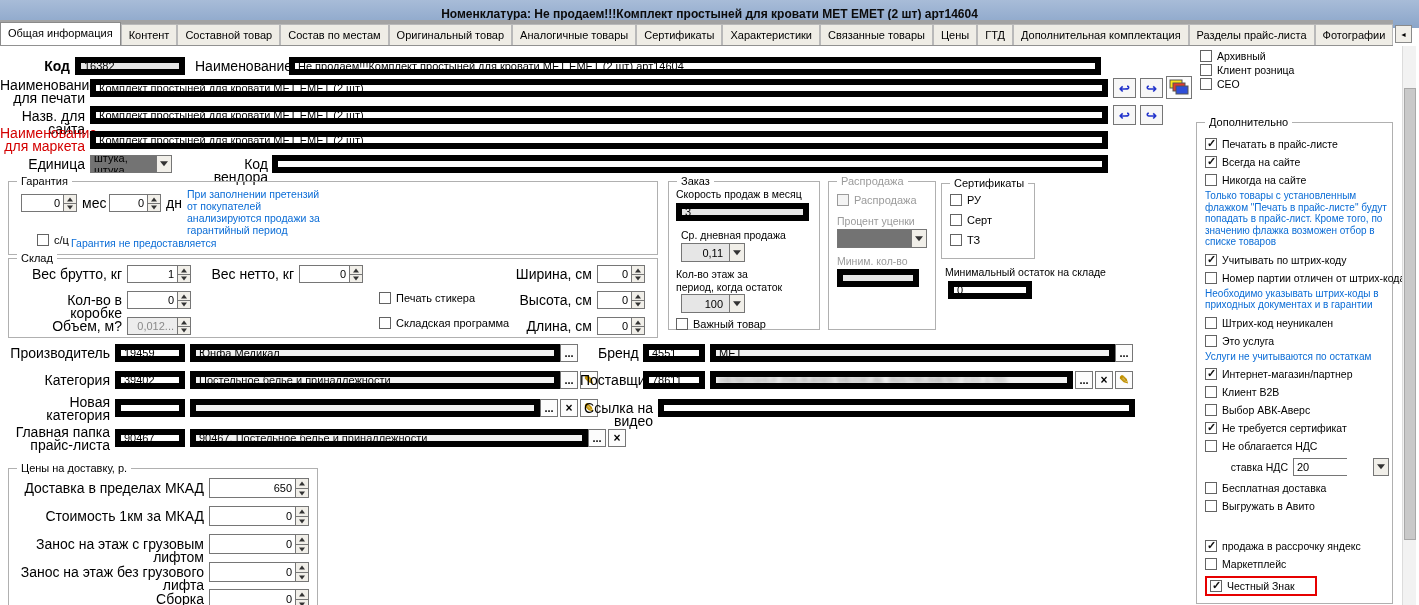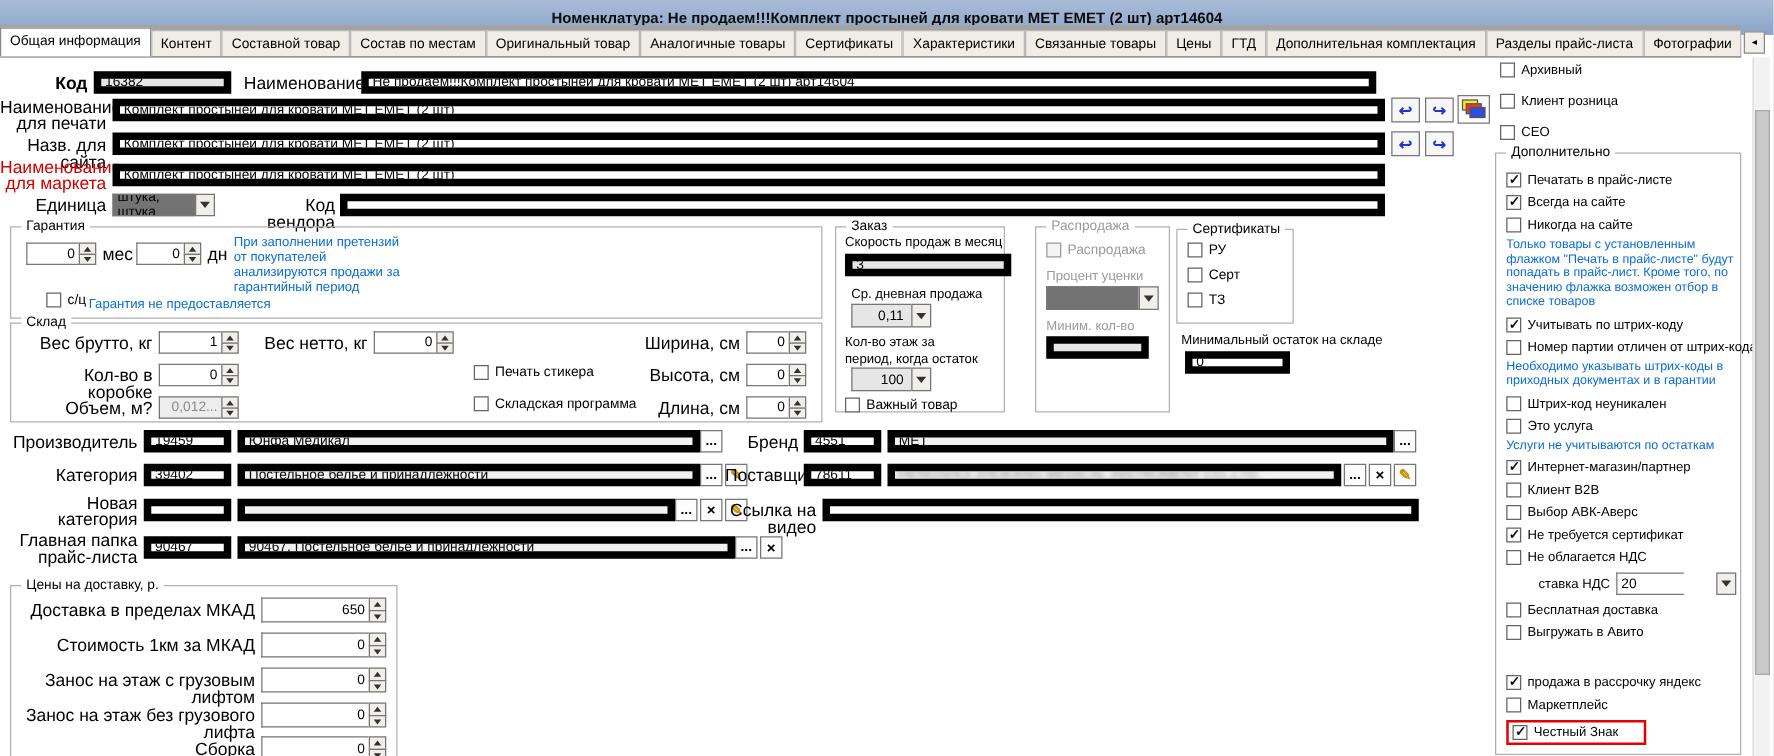--- a/index.html
+++ b/index.html
@@ -60,21 +60,21 @@
   .dd .ddb{width:16px;border:1px solid #767676;background:#f1efe9;position:relative;cursor:pointer;}
   .ddb::after{content:"";position:absolute;left:50%;top:50%;transform:translate(-50%,-30%);
     border:4px solid transparent;border-top:5px solid #333;}
   
   .sqbtn{position:absolute;border:1px solid #767676;background:#fcfcfc;font-size:11px;font-weight:bold;
     display:flex;align-items:center;justify-content:center;cursor:pointer;line-height:1;}
   .abtn{color:#2233cc;font-size:13px;background:#f7f7f7;}
   .pencil{color:#c09000;font-size:12px;}
   .xbtn{font-size:12px;}
   
-  #sb-top{position:absolute;left:1200px;top:50px;display:flex;flex-direction:column;gap:13px;}
+  #sb-top{position:absolute;left:1200px;top:50px;display:flex;flex-direction:column;gap:2px;}
   #sb-top .cbrow{font-size:10.5px;}
   #sb-grp{position:absolute;left:1196px;top:122px;width:197px;height:482px;border:1px solid #b0b0b0;}
   #sb-items{position:absolute;left:8px;top:12px;width:186px;display:flex;flex-direction:column;}
   #sb-items .cbrow{font-size:10.5px;margin:3px 0;}
   .sb-note{color:#0a6cd6;font-size:10px;line-height:11.5px;margin:1px 0 3px 0;}
   .sb-spacer{height:22px;}
   .vat{display:flex;align-items:center;justify-content:flex-end;gap:5px;margin:3px 2px 3px 0;font-size:10.5px;}
   .vat .dd2{display:flex;width:96px;height:18px;gap:26px;}
   .vat .ddv{flex:1;border:1px solid #767676;border-right:none;background:#fff;font-size:11px;
     display:flex;align-items:center;padding:0 3px;}
@@ -178,21 +178,21 @@
 от покупателей
 анализируются продажи за
 гарантийный период</div>
     <div class="cbrow abs" style="left:12px;top:52px;margin-left:16px;">
       <span class="cb"></span>
       <span>с/ц</span>
     </div>
     <div class="hint" style="left:62px;top:55px;">Гарантия не предоставляется</div>
   </div>
 
-  <div class="grp" style="left:668px;top:181px;width:136px;height:149px;">
+  <div class="grp" style="left:668px;top:181px;width:152px;height:149px;">
     <span class="legend">Заказ</span>
     <div class="lbl" style="left:7px;top:6px;font-size:10.5px;">Скорость продаж в месяц</div>
     <div class="inp gray" style="left:7px;top:21px;width:133px;height:18px;">3</div>
     <div class="lbl" style="left:12px;top:47px;font-size:10.5px;">Ср. дневная продажа</div>
     <div class="dd gray" style="left:12px;top:61px;width:64px;height:19px;">
       <span class="ddv">0,11</span>
         <span class="ddb"></span>
     </div>
     <div class="lbl" style="left:7px;top:86px;font-size:10.5px;">Кол-во этаж за
 период, когда остаток</div>

